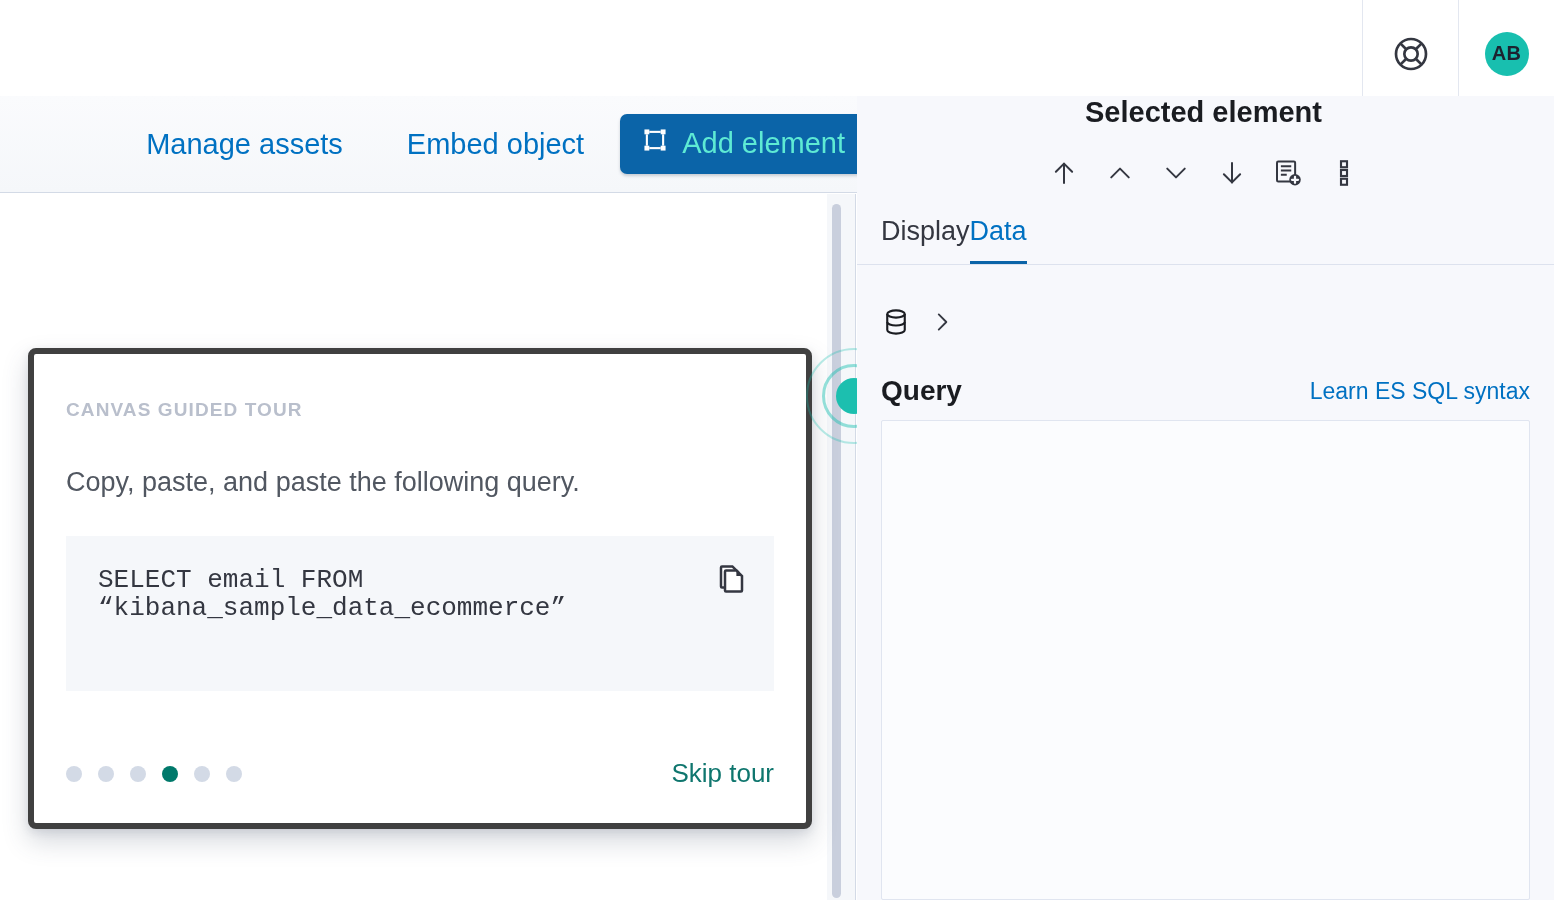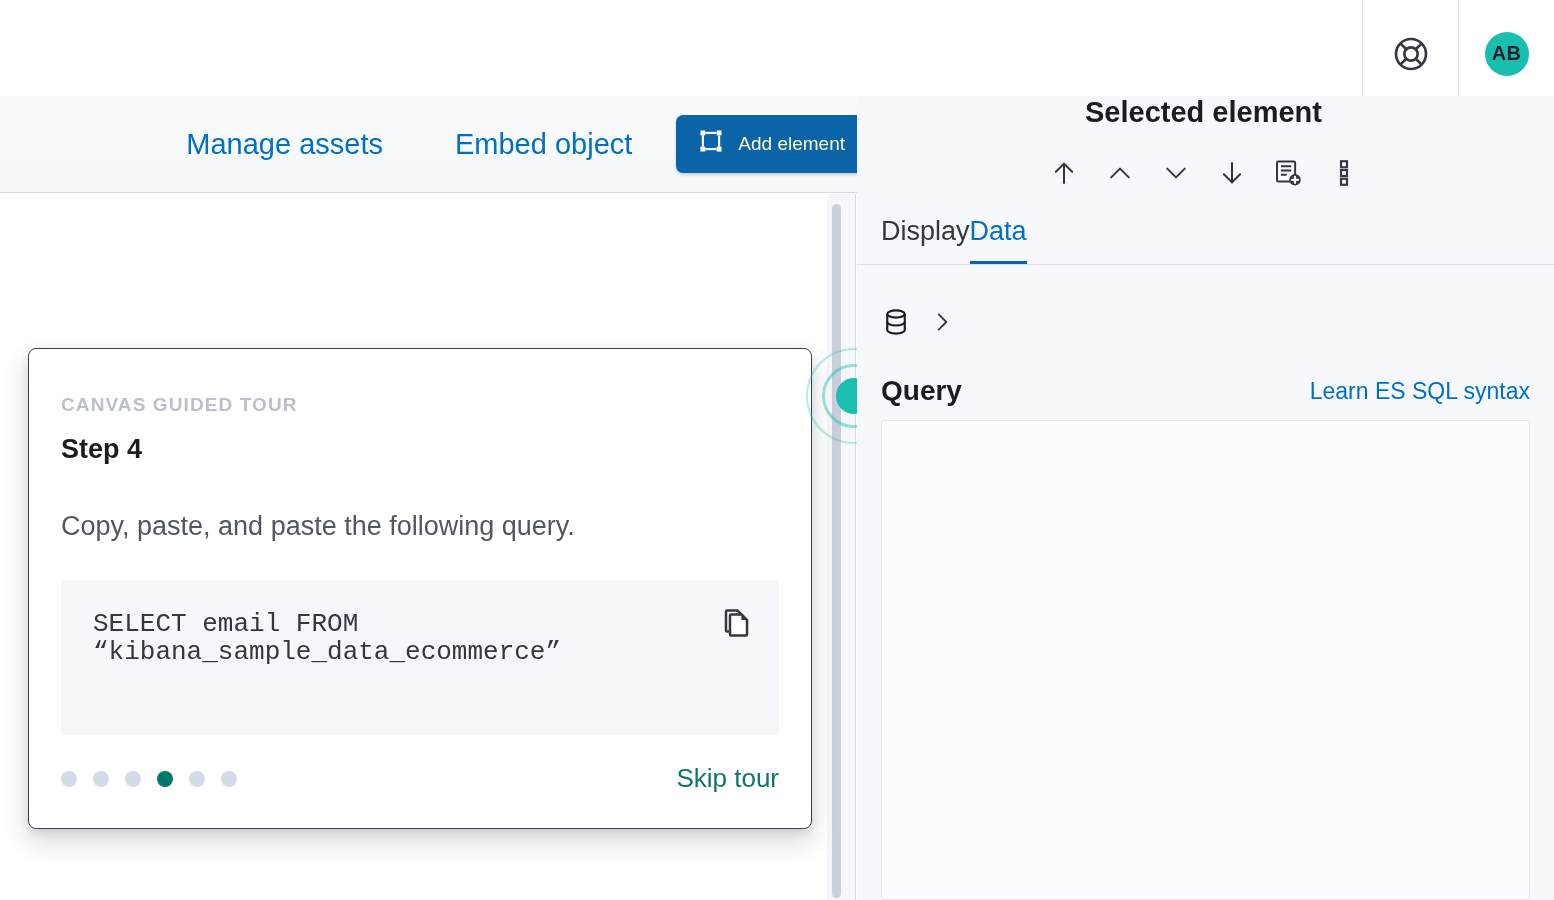--- a/index.html
+++ b/index.html
@@ -35,34 +35,34 @@
 
   
   .workpad-toolbar {
     position: absolute; left: 0; top: 96px;
     width: 904px; height: 97px;
     background: linear-gradient(#FAFBFD, #F5F7FA);
     border-bottom: 1px solid #D3DAE6;
     border-right: 1px solid #D3DAE6;
     display: flex; align-items: center; justify-content: flex-end;
     padding-right: 32px;
-    gap: 16px;
+    gap: 8px;
   }
   .tool-link {
     color: #0071C2;
     font-size: 29px;
     padding: 0 28px;
     cursor: pointer;
     white-space: nowrap;
   }
   .btn-primary {
     display: flex; align-items: center; gap: 14px;
     background: #0B64A8;
-    color: #fef9c3;
-    font-size: 19px;
+    color: #5eead4;
+    font-size: 29px;
     border: none; border-radius: 7px;
     padding: 13px 26px 14px 22px;
     cursor: pointer;
     box-shadow: 0 2px 3px rgba(65,78,101,.25);
     font-family: inherit;
   }
 
   
   .canvas-area {
     position: absolute; left: 0; top: 194px;
@@ -80,21 +80,21 @@
     width: 9px; height: 694px;
     border-radius: 5px;
     background: #C9CFDD;
   }
 
   
   .tour-card {
     position: absolute; left: 28px; top: 348px;
     width: 784px; height: 481px;
     background: #ffffff;
-    border: 1px solid #404040;
+    border: 6px solid #404040;
     border-radius: 8px;
     box-shadow: 0 12px 26px rgba(65,78,101,.22), 0 3px 8px rgba(65,78,101,.12);
     padding: 32px 32px 0 32px;
   }
   .tour-eyebrow {
     color: #B9BFCC;
     font-size: 19px; font-weight: 700;
     letter-spacing: 1.1px;
     margin-top: 13px;
   }
@@ -245,21 +245,20 @@
     <span>Add element</span>
   </button>
 </div>
 
 <div class="canvas-area"></div>
 <div class="canvas-scrollbar-track"></div>
 <div class="canvas-scrollbar-thumb"></div>
 
 <div class="tour-card">
   <div class="tour-eyebrow">CANVAS GUIDED TOUR</div>
-  <div class="tour-title">Step 4</div>
   <div class="tour-body">Copy, paste, and paste the following query.</div>
 
   <div class="code-block">
     <div class="code-text">SELECT email FROM
 “kibana_sample_data_ecommerce”</div>
     <button class="copy-btn">
       <span>
         <svg width="32" height="32" viewBox="0 0 16 16" fill="none" stroke="#343741" stroke-width="1.25">
           <path d="M3 2.2h5.2L11 5v7.3a.5.5 0 0 1-.5.5H3a.5.5 0 0 1-.5-.5V2.7a.5.5 0 0 1 .5-.5z" fill="#ffffff"></path>
           <path d="M5 4.2h5.2L13 7v7.3a.5.5 0 0 1-.5.5H5a.5.5 0 0 1-.5-.5V4.7a.5.5 0 0 1 .5-.5z" fill="#ffffff"></path>

